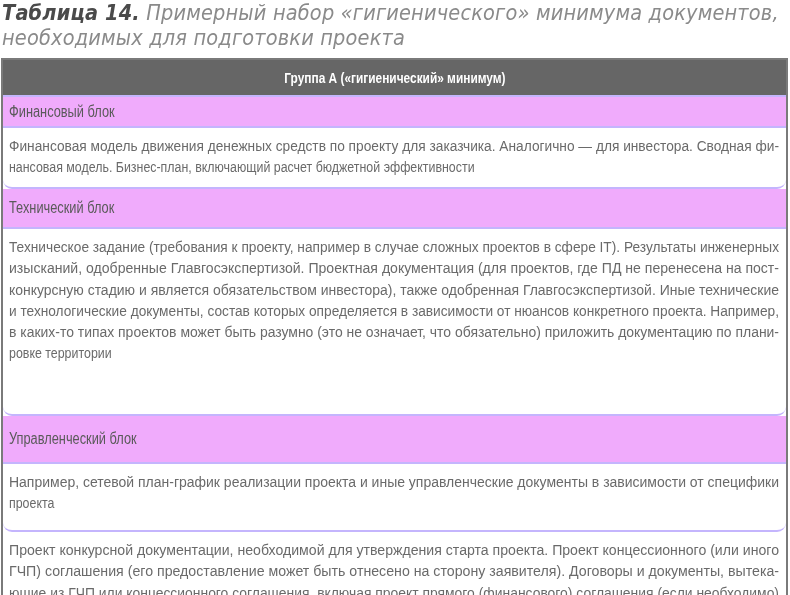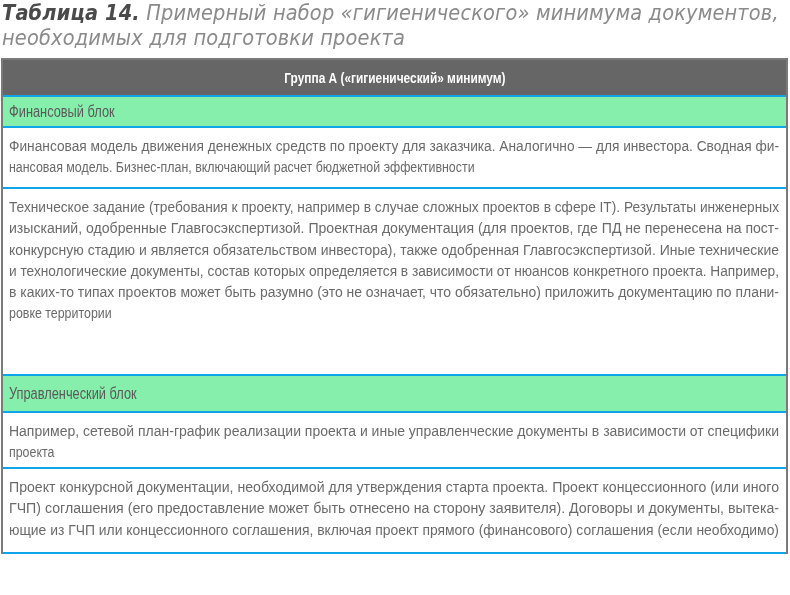--- a/index.html
+++ b/index.html
@@ -12,39 +12,39 @@
     font-size: 21.5px; line-height: 25px; color: #8a8a8a;
     font-style: italic; letter-spacing: 0.2px;
     font-family: "DejaVu Sans", sans-serif;
     transform: scaleX(0.9); transform-origin: left top; width: 880px;
   }
   .caption .label { color: #4a4a4a; font-weight: bold; }
   .table {
     position: absolute; left: 1px; top: 58px; width: 787px;
     border: 2px solid #7a7a7a; border-bottom: none; box-sizing: border-box;
   }
-  .row { box-sizing: border-box; border-bottom: 2px solid #0ea5e9; position: relative; overflow: hidden; }
+  .row { box-sizing: border-box; border-bottom: 2px solid #c4b5fd; position: relative; overflow: hidden; }
   .head {
     background: #666666; color: #ffffff; height: 37px;
     display: flex; align-items: center; justify-content: center;
   }
   .head span {
     font-family: "Liberation Sans", sans-serif; font-weight: bold; font-size: 14.5px;
     display: inline-block; transform: scaleX(0.82); transform-origin: center;
     white-space: nowrap;
   }
   .section {
-    background: #86efac; color: #5a5a5a;
+    background: #f0abfc; color: #5a5a5a;
     display: flex; align-items: center; padding-left: 6px;
   }
   .section span {
     font-family: "Liberation Sans", sans-serif; font-size: 16px; white-space: nowrap;
     display: inline-block; transform: scaleX(0.8); transform-origin: left center;
   }
-  .content { background: #ffffff; color: #6a6a6a; padding: 7px 6px 0 6px; }
+  .content { background: #ffffff; color: #6a6a6a; padding: 7px 6px 0 6px; border-radius: 9px; }
   .content .line {
     display: block; font-family: "Liberation Sans", sans-serif; font-size: 15.5px;
     line-height: 21.3px; white-space: nowrap;
     transform-origin: left top;
   }
 </style>
 </head>
 <body>
 
 <div class="caption">
@@ -59,33 +59,36 @@
   </div>
 
   <div class="row section" style="height:31px">
     <span>Финансовый блок</span>
   </div>
   <div class="row content" style="height:61px">
     <span class="line fit" style="display: block; transform: scaleX(0.885185); width: 869.875px;">Финансовая модель движения денежных средств по проекту для заказчика. Аналогично — для инвестора. Сводная фи-</span>
     <span class="line" style="display: block; transform: scaleX(0.8); width: 581.969px;">нансовая модель. Бизнес-план, включающий расчет бюджетной эффективности</span>
   </div>
 
+  <div class="row section" style="height:40px">
+    <span>Технический блок</span>
+  </div>
   <div class="row content" style="height:187px">
     <span class="line fit" style="display: block; transform: scaleX(0.884136); width: 870.906px;">Техническое задание (требования к проекту, например в случае сложных проектов в сфере IT). Результаты инженерных</span>
     <span class="line fit" style="display: block; transform: scaleX(0.907618); width: 848.375px;">изысканий, одобренные Главгосэкспертизой. Проектная документация (для проектов, где ПД не перенесена на пост-</span>
     <span class="line fit" style="display: block; transform: scaleX(0.901112); width: 854.5px;">конкурсную стадию и является обязательством инвестора), также одобренная Главгосэкспертизой. Иные технические</span>
     <span class="line fit" style="display: block; transform: scaleX(0.883439); width: 871.594px;">и технологические документы, состав которых определяется в зависимости от нюансов конкретного проекта. Например,</span>
     <span class="line fit" style="display: block; transform: scaleX(0.899139); width: 856.375px;">в каких-то типах проектов может быть разумно (это не означает, что обязательно) приложить документацию по плани-</span>
     <span class="line" style="display: block; transform: scaleX(0.8); width: 128.297px;">ровке территории</span>
   </div>
 
-  <div class="row section" style="height:37px">
+  <div class="row section" style="height:48px">
     <span>Управленческий блок</span>
   </div>
-  <div class="row content" style="height:56px">
+  <div class="row content" style="height:68px">
     <span class="line fit" style="display: block; transform: scaleX(0.901953); width: 853.703px;">Например, сетевой план-график реализации проекта и иные управленческие документы в зависимости от специфики</span>
     <span class="line" style="display: block; transform: scaleX(0.8); width: 56.7656px;">проекта</span>
   </div>
 
   <div class="row content" style="height:85px">
     <span class="line fit" style="display: block; transform: scaleX(0.910418); width: 845.766px;">Проект конкурсной документации, необходимой для утверждения старта проекта. Проект концессионного (или иного</span>
     <span class="line fit" style="display: block; transform: scaleX(0.914235); width: 842.234px;">ГЧП) соглашения (его предоставление может быть отнесено на сторону заявителя). Договоры и документы, вытека-</span>
     <span class="line fit" style="display: block; transform: scaleX(0.896065); width: 859.312px;">ющие из ГЧП или концессионного соглашения, включая проект прямого (финансового) соглашения (если необходимо)</span>
   </div>
 </div>

